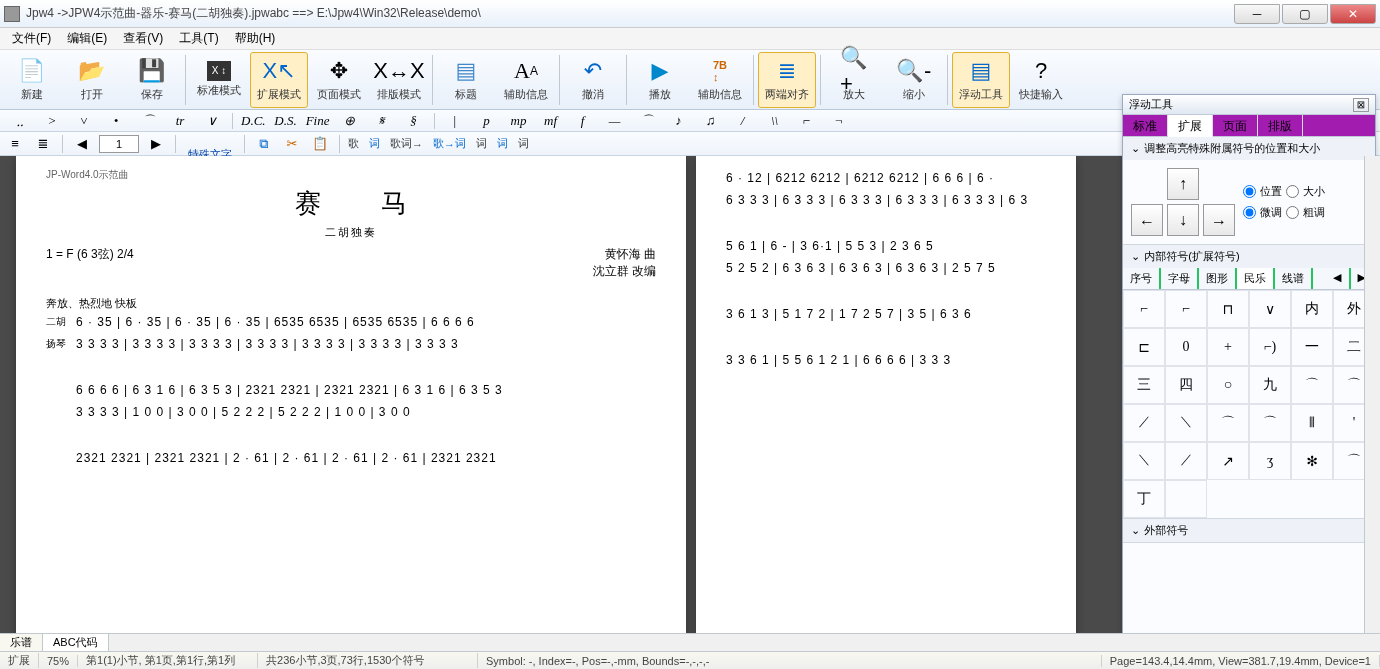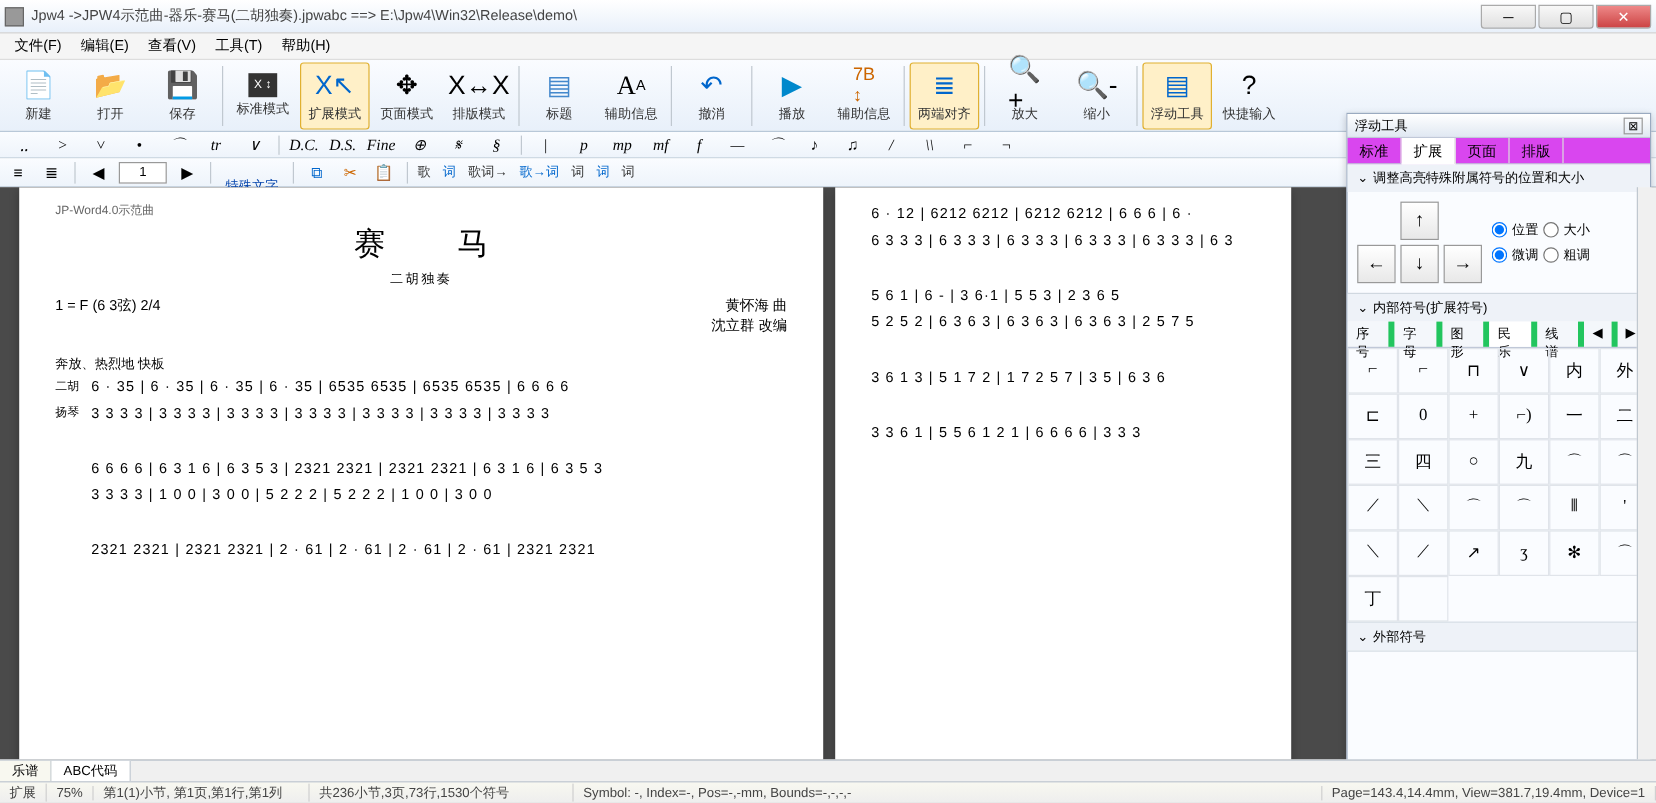--- a/index.html
+++ b/index.html
@@ -53,34 +53,34 @@
 .meta { display: flex; justify-content: space-between; font-size: 12px; padding: 0 30px; margin-top: 6px;}
 .tempo { font-size: 11px; padding: 0 30px; margin-top: 16px; }
 .staff-block { padding: 4px 30px; display: flex; align-items: center; gap: 6px; font-family: "Times New Roman", serif; }
 .staff-label { font-size: 10px; width: 24px; }
 .staff-notes { font-size: 12px; letter-spacing: 1px; white-space: nowrap; overflow: hidden; flex: 1; }
 
 
 .float-panel { position: absolute; right: 4px; top: 94px; width: 254px; height: 540px; background: #fafcff; border: 1px solid #9aaac0; box-shadow: 0 2px 6px rgba(0,0,0,0.2); }
 .float-title { height: 20px; background: linear-gradient(#fff,#e0e8f2); display: flex; align-items: center; padding: 0 6px; font-size: 11px; border-bottom: 1px solid #c0c8d8; }
 .float-close { margin-left: auto; width: 16px; height: 14px; border: 1px solid #999; display: flex; align-items: center; justify-content: center; font-size: 10px; }
-.float-tabs { height: 22px; display: flex; border-bottom: 1px solid #c0c8d8; background: #d946ef; }
+.float-tabs { height: 22px; display: flex; border-bottom: 1px solid #c0c8d8; background: #a21caf; }
 .float-tab { padding: 3px 10px; font-size: 12px; border-right: 1px solid #ddd; cursor: pointer; }
 .float-tab.active { background: #fff; border-bottom: 1px solid #fff; margin-bottom: -1px; }
 .float-section { border-bottom: 1px solid #d0d8e0; }
 .float-sh { padding: 4px 8px; font-size: 11px; background: #eef2f8; display: flex; align-items: center; gap: 4px; }
 .float-body { padding: 8px; }
 .arrow-grid { display: flex; gap: 8px; align-items: center; }
 .arrow-col { display: flex; flex-direction: column; gap: 4px; align-items: center; }
 .arrow-btn { width: 32px; height: 32px; border: 1px solid #999; background: linear-gradient(#fff,#e8e8e8); display: flex; align-items: center; justify-content: center; cursor: pointer; font-size: 16px; }
 .arrow-row { display: flex; gap: 4px; }
 .radio-col { display: flex; flex-direction: column; gap: 6px; font-size: 11px; }
 .radio-row { display: flex; gap: 4px; align-items: center; }
 .subtabs { height: 22px; display: flex; border-bottom: 1px solid #c0c8d8; background: #f4f7fb; font-size: 11px; }
-.subtab { padding: 3px 7px; border-right: 5px solid #22c55e; cursor: pointer; }
+.subtab { padding: 3px 7px; border-right: 2px solid #22c55e; cursor: pointer; }
 .subtab.active { background: #fff; }
 .subtab-nav { display: flex; margin-left: auto; }
 .symbol-grid { display: grid; grid-template-columns: repeat(6, 1fr); }
 .sym-cell { height: 38px; border: 1px solid #e0e4ea; display: flex; align-items: center; justify-content: center; font-size: 14px; cursor: pointer; font-family: SimSun, serif; }
 
 
 .bottom-tabs { position: absolute; bottom: 18px; left: 0; right: 0; height: 18px; background: #f0f0f0; display: flex; border-top: 1px solid #c0c8d0; }
 .bottom-tab { padding: 1px 10px; font-size: 11px; border-right: 1px solid #c0c8d0; background: #fff; cursor: pointer; }
 .bottom-tab.active { background: #f8f8f0; font-family: Liberation Mono, monospace; }
 
@@ -154,21 +154,21 @@
   <div class="tool-btn">
       <div class="tool-icon" style="color:#06c;">↶</div>
       <div class="tool-label">撤消</div>
     </div>
   <div class="tool-sep"></div>
   <div class="tool-btn">
       <div class="tool-icon" style="color:#08c;">▶</div>
       <div class="tool-label">播放</div>
     </div>
   <div class="tool-btn">
-      <div class="tool-icon" style="font-size:15px;color:#c60;">7B<br>↕</div>
+      <div class="tool-icon" style="font-size:11px;color:#c60;font-weight:bold;">7B<br>↕</div>
       <div class="tool-label">辅助信息</div>
     </div>
   <div class="tool-sep"></div>
   <div class="tool-btn active">
       <div class="tool-icon" style="color:#06c;">≣</div>
       <div class="tool-label">两端对齐</div>
     </div>
   <div class="tool-sep"></div>
   <div class="tool-btn">
       <div class="tool-icon">🔍+</div>

